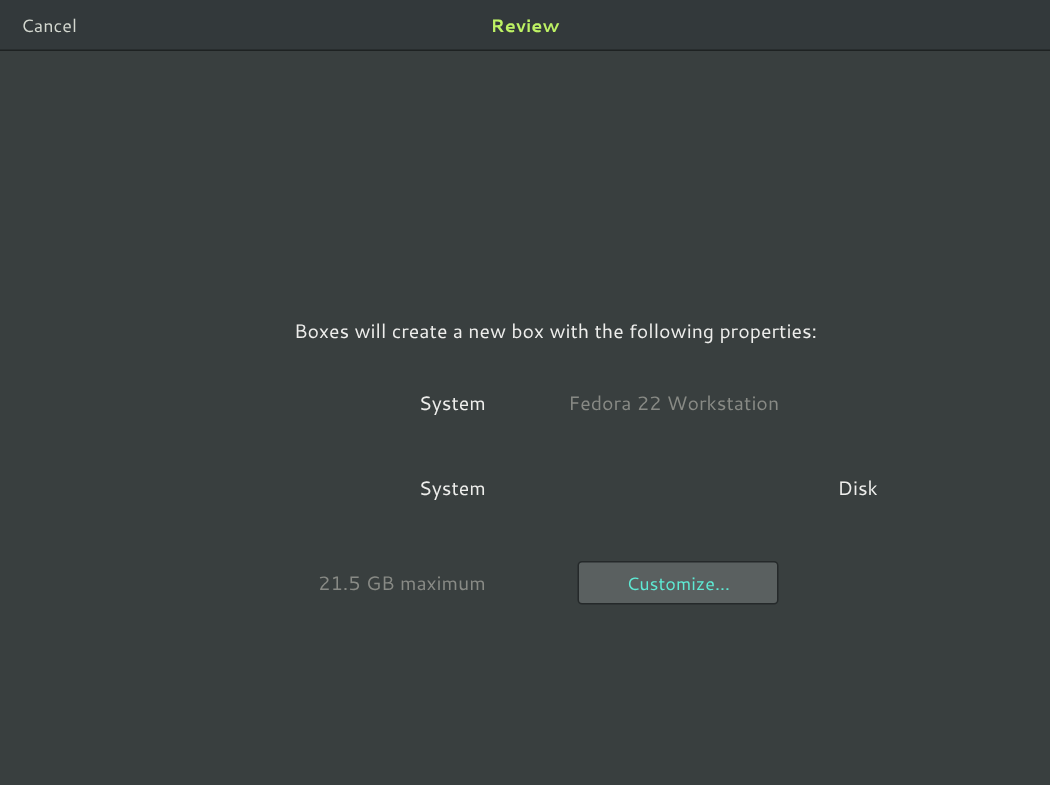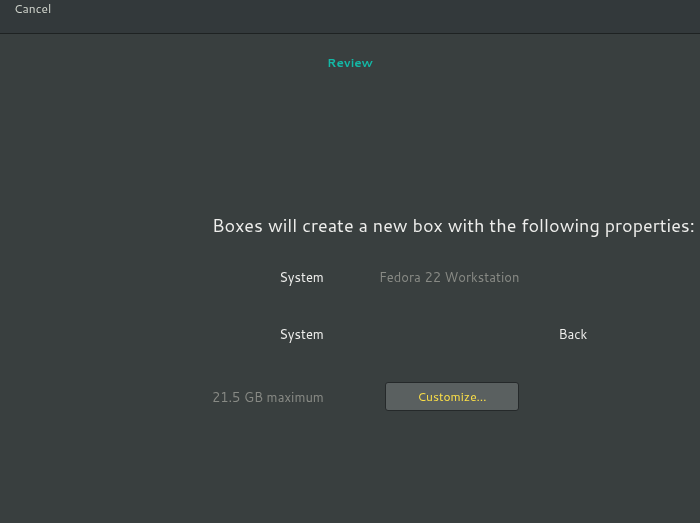--- a/index.html
+++ b/index.html
@@ -15,40 +15,38 @@
       color: #eeeeec;
       overflow: hidden;
     }
     .headerbar {
       height: 34px;
       background: #33393b;
       display: flex;
       align-items: stretch;
       border-bottom: 1px solid #1e2222;
       position: relative;
-      flex-direction: column;
     }
     .header-left {
       display: flex;
       align-items: stretch;
     }
     .header-right {
       display: flex;
       align-items: stretch;
       margin-left: auto;
     }
     .header-title {
       position: absolute;
       left: 50%;
       top: 50%;
       transform: translate(-50%, -50%);
       font-size: 12px;
       font-weight: bold;
-      color: #14b8a6;
-      margin-top: 45px;
+      color: #bef264;
     }
     .header-btn {
       background: transparent;
       border: none;
       color: #d3d7cf;
       font-size: 12px;
       padding: 0 14px;
       cursor: pointer;
       font-family: inherit;
       display: flex;
@@ -60,24 +58,23 @@
       font-weight: bold;
     }
     .content {
       padding-top: 178px;
       display: flex;
       flex-direction: column;
       align-items: flex-start;
       margin-left: 196px;
     }
     .intro-text {
-      font-size: 18px;
+      font-size: 13px;
       color: #eeeeec;
       margin-bottom: 30px;
-      margin-left: 16px;
     }
     .props {
       display: grid;
       grid-template-columns: auto auto auto;
       column-gap: 20px;
       row-gap: 14px;
       align-items: center;
       gap: 39px;
     }
     .prop-label {
@@ -88,21 +85,21 @@
     .prop-value {
       font-size: 13px;
       color: #888a85;
       text-align: left;
       margin-left: 16px;
     }
     .customize-btn {
       background: #5a6060;
       border: 1px solid #25292a;
       border-radius: 3px;
-      color: #fde047;
+      color: #5eead4;
       font-size: 12px;
       padding: 5px 12px;
       cursor: pointer;
       font-family: inherit;
       margin-left: 22px;
     }
     .spacer {
       width: 1px;
       height: 1px;
     }
@@ -121,17 +118,17 @@
   <div class="intro-text">Boxes will create a new box with the following properties:</div>
 
   <div class="props">
     <div class="prop-label">System</div>
     <div class="prop-value">Fedora 22 Workstation</div>
     <div class="spacer"></div>
 
     <div class="prop-label">System</div>
     <div class="spacer"></div>
 
-    <div class="prop-label">Back</div>
+    <div class="prop-label">Disk</div>
     <div class="prop-value">21.5 GB maximum</div>
     <button class="customize-btn">Customize…</button>
   </div>
 </div>
 
 </body></html>

